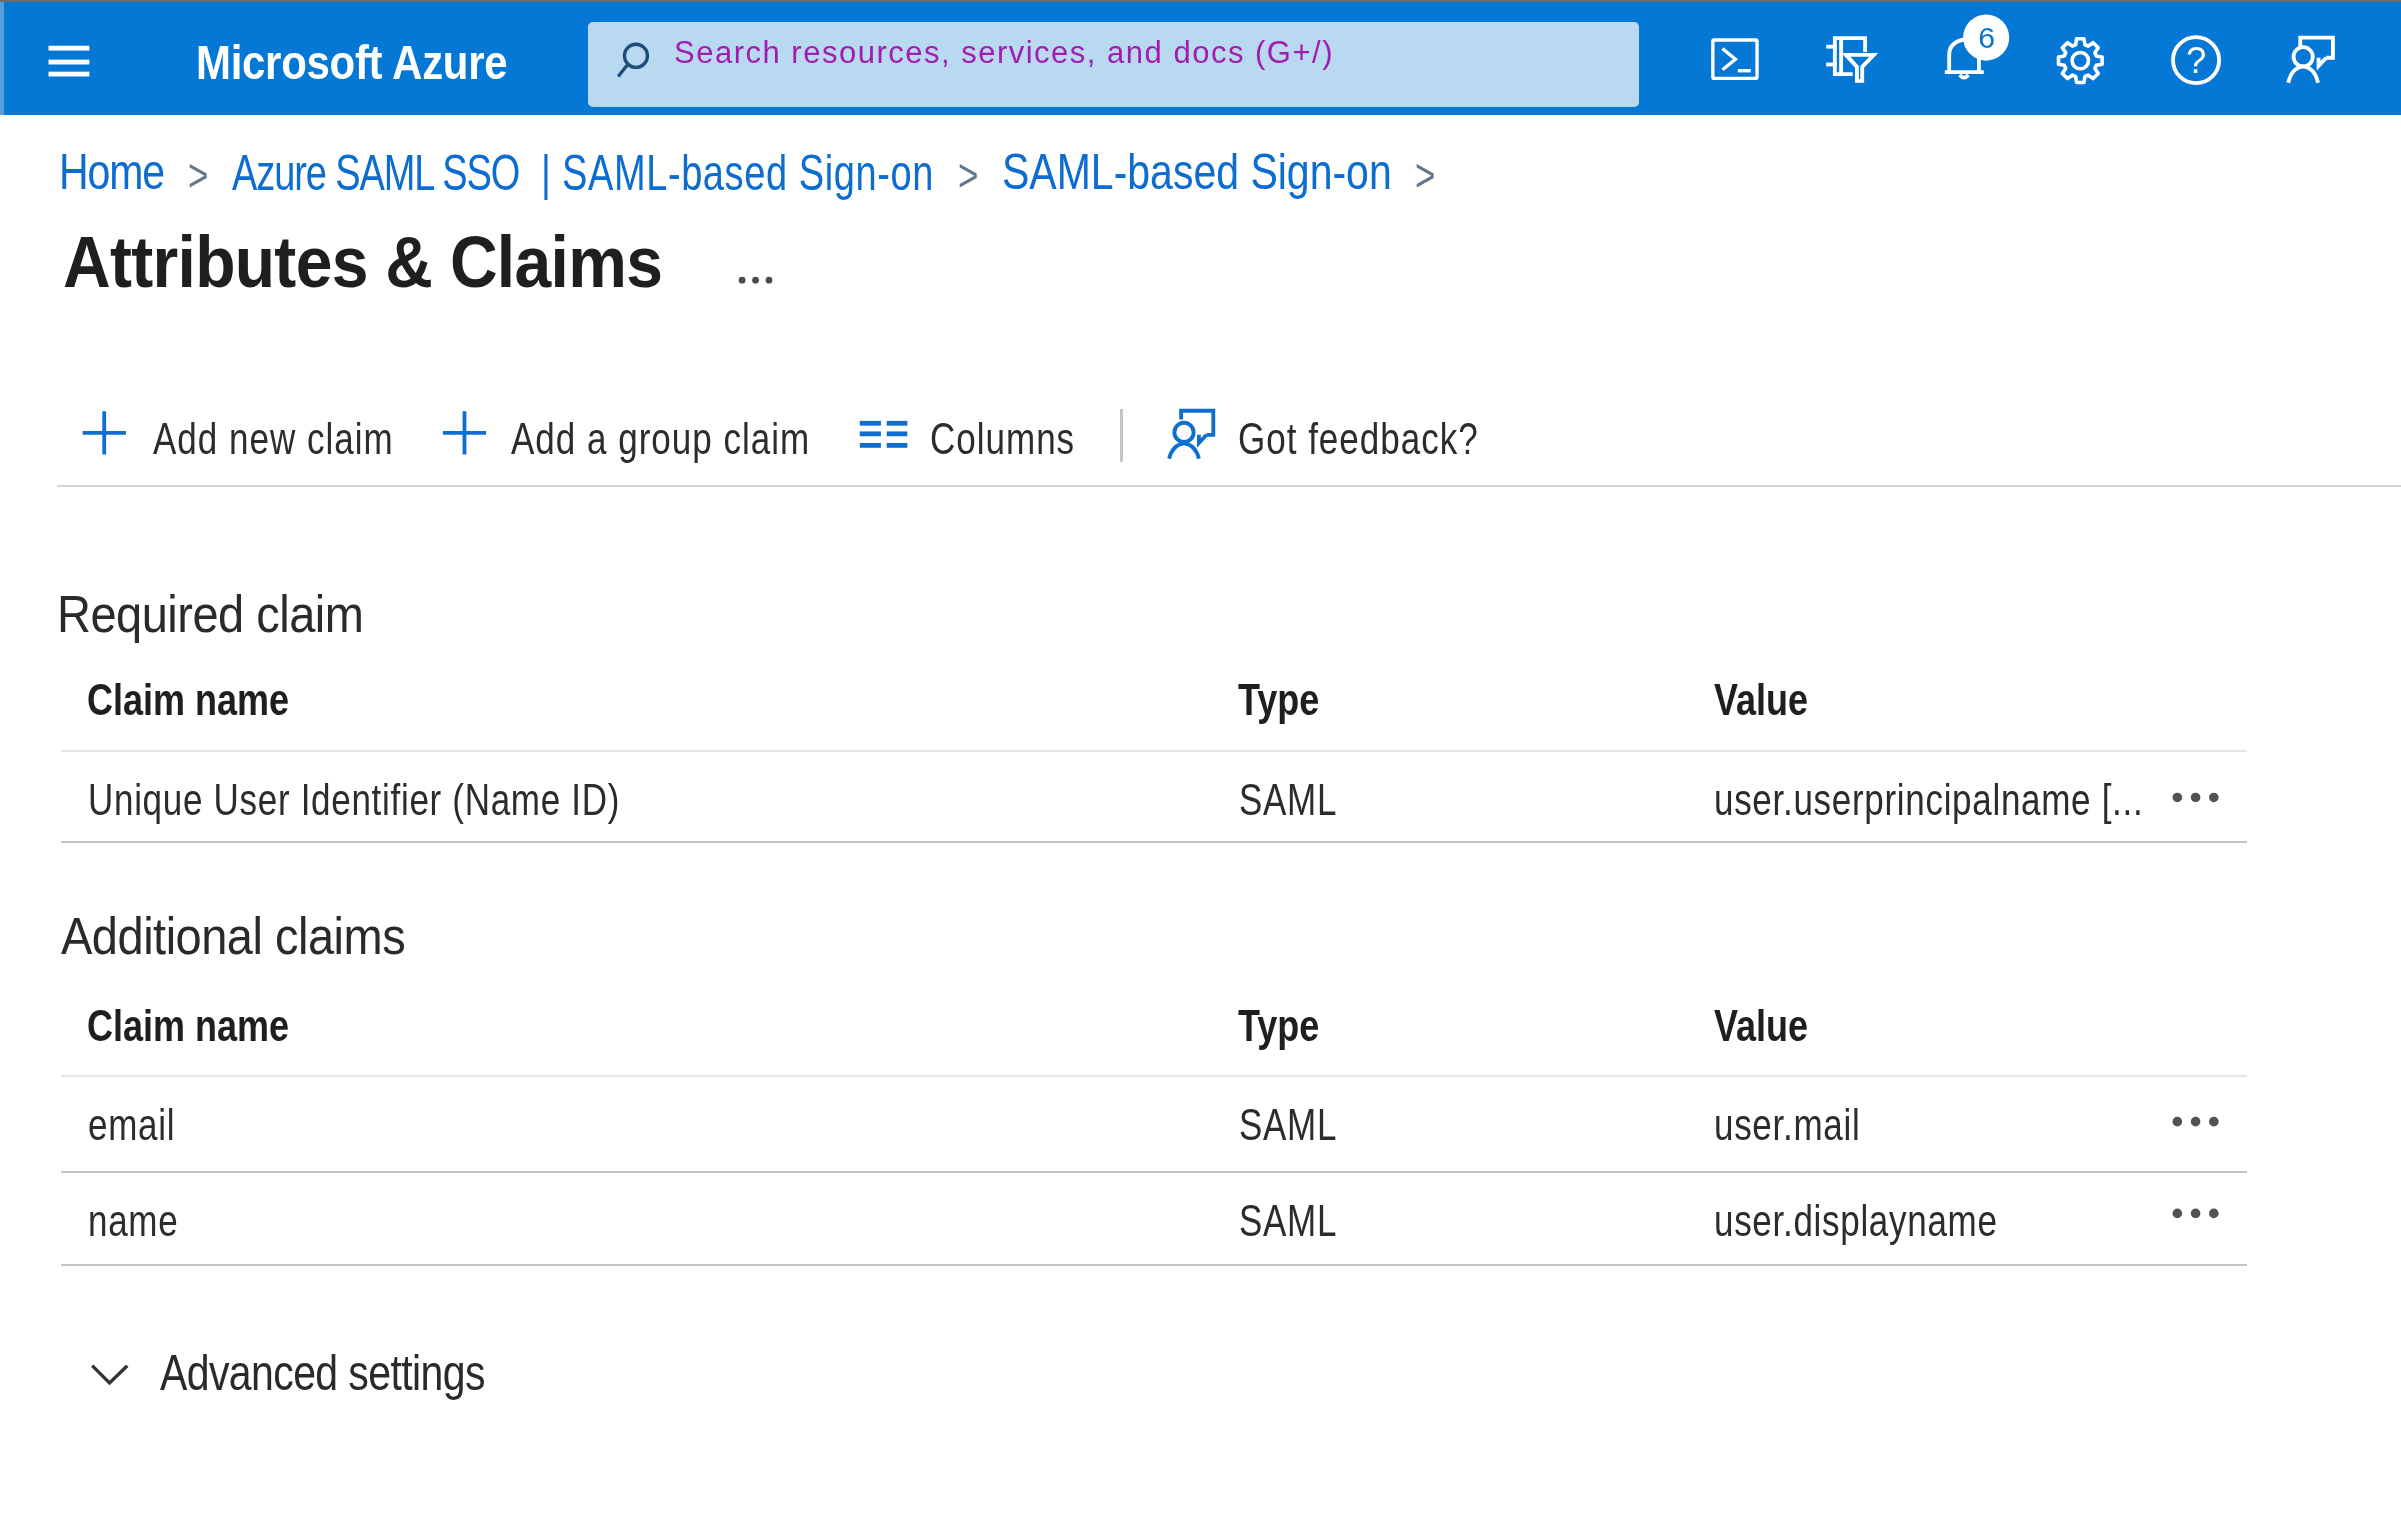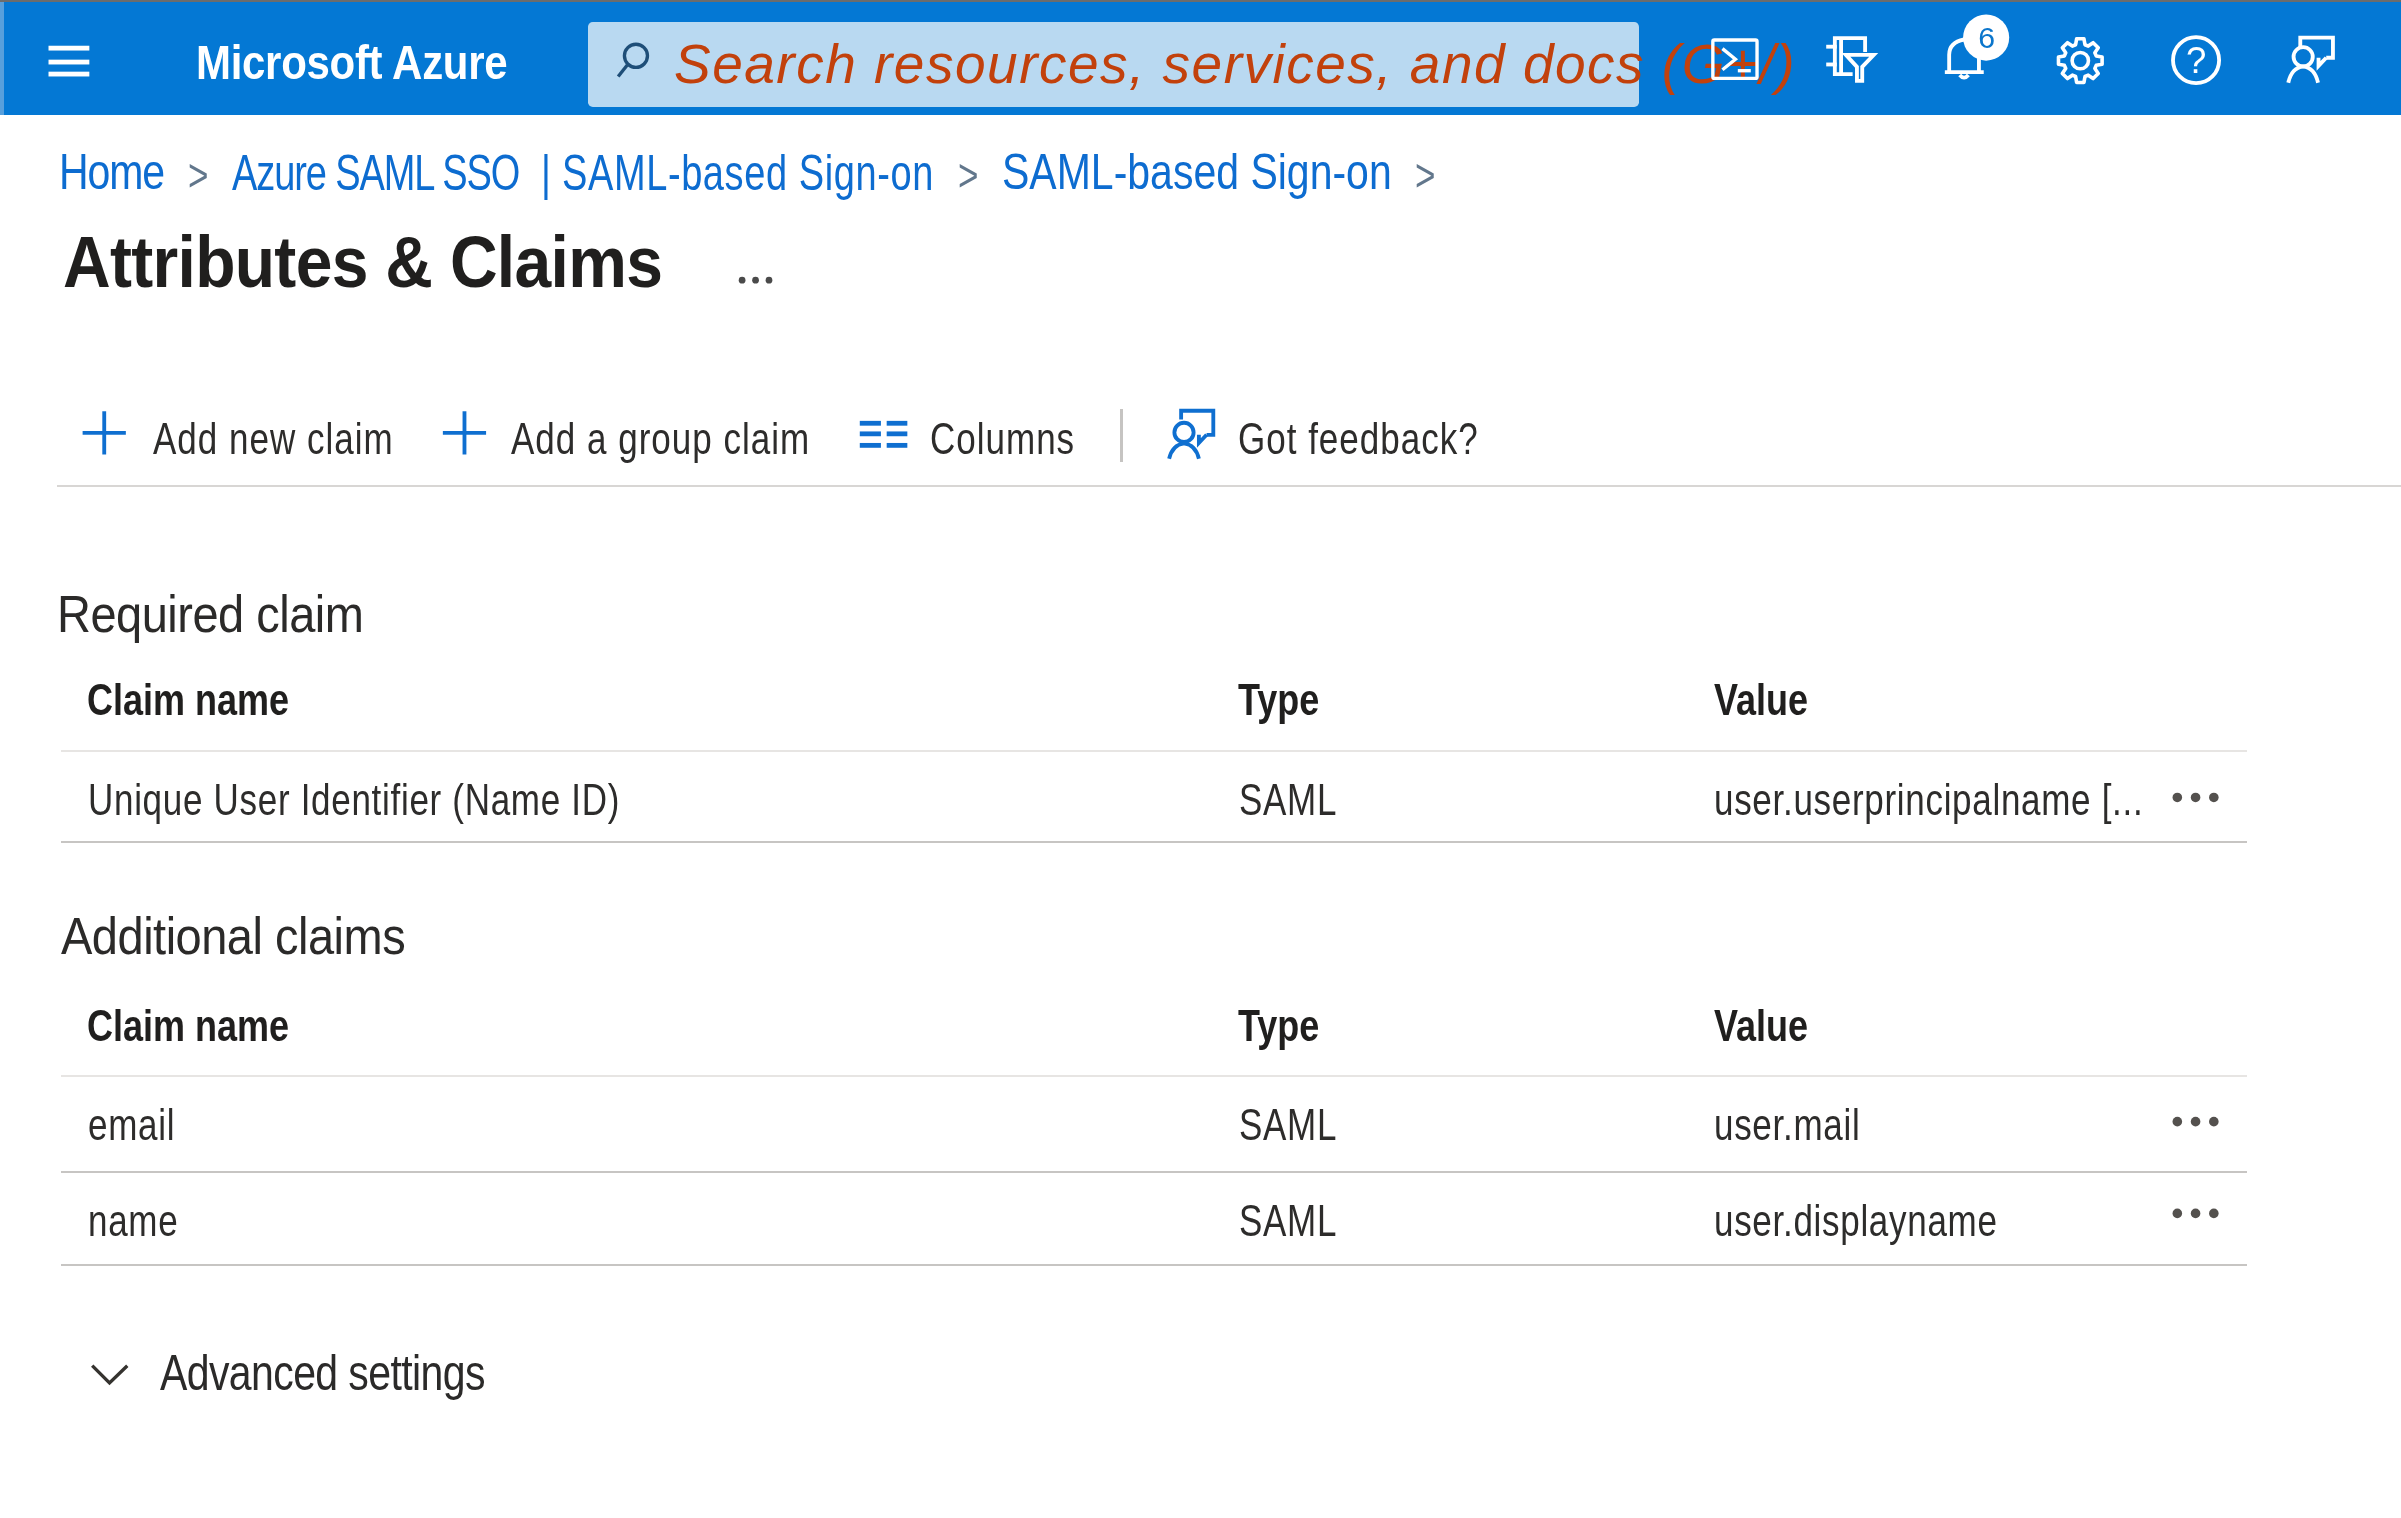--- a/index.html
+++ b/index.html
@@ -4,21 +4,21 @@
 <style>
 html,body{margin:0;padding:0;width:3003px;height:1519px;background:#ffffff;overflow:hidden;}
 *{box-sizing:border-box;font-family:"Liberation Sans",sans-serif;}
 .abs{position:absolute;}
 #page{position:relative;width:3003px;height:1519px;}
 .topstrip{left:0;top:0;width:3003px;height:2.4px;background:#6c6c6c;}
 .topbar{left:0;top:2.4px;width:3003px;height:113px;background:#0478d4;}
 .edgeL{left:0;top:2.4px;width:4.3px;height:113px;background:#579fdc;}
 .logo{left:196px;top:44px;font-size:42px;font-weight:bold;color:#ffffff;letter-spacing:-0.3px;white-space:nowrap;line-height:1;transform:scaleY(1.13);transform-origin:0 84.65%;}
 .searchbox{left:588px;top:21.6px;width:1051px;height:85px;background:#b9d9f1;border-radius:4.8px;}
-.searchtext{left:674px;top:37px;font-size:55px;letter-spacing:1.5px;color:#c2410c;white-space:nowrap;line-height:1;font-style:italic;}
+.searchtext{left:674px;top:37px;font-size:31px;letter-spacing:1.5px;color:#a21caf;white-space:nowrap;line-height:1;}
 .crumb{top:158px;font-size:38px;line-height:1;white-space:nowrap;transform:scaleY(1.31);transform-origin:0 84.65%;}
 .bl{color:#0d6cd0;}
 .bsep{color:#62778c;font-size:35px;}
 .title{left:63px;top:231px;font-size:66px;font-weight:bold;color:#201f1e;letter-spacing:-0.7px;line-height:1;white-space:nowrap;transform:scaleY(1.09);transform-origin:0 84.65%;}
 .tb{top:424px;font-size:35px;letter-spacing:1px;color:#2d2c2b;line-height:1;white-space:nowrap;transform:scaleY(1.25);transform-origin:0 84.65%;}
 .rule{background:#d4d2d0;}
 .h2{font-size:47px;color:#2b2a29;letter-spacing:-0.5px;line-height:1;white-space:nowrap;transform:scaleY(1.12);transform-origin:0 84.65%;}
 .th{font-size:36px;font-weight:bold;color:#201f1e;line-height:1;white-space:nowrap;transform:scaleY(1.23);transform-origin:0 84.65%;}
 .td{font-size:35px;letter-spacing:0.7px;color:#2d2c2b;line-height:1;white-space:nowrap;transform:scaleY(1.25);transform-origin:0 84.65%;}
 .gline{background:#e7e5e3;height:1.9px;}

